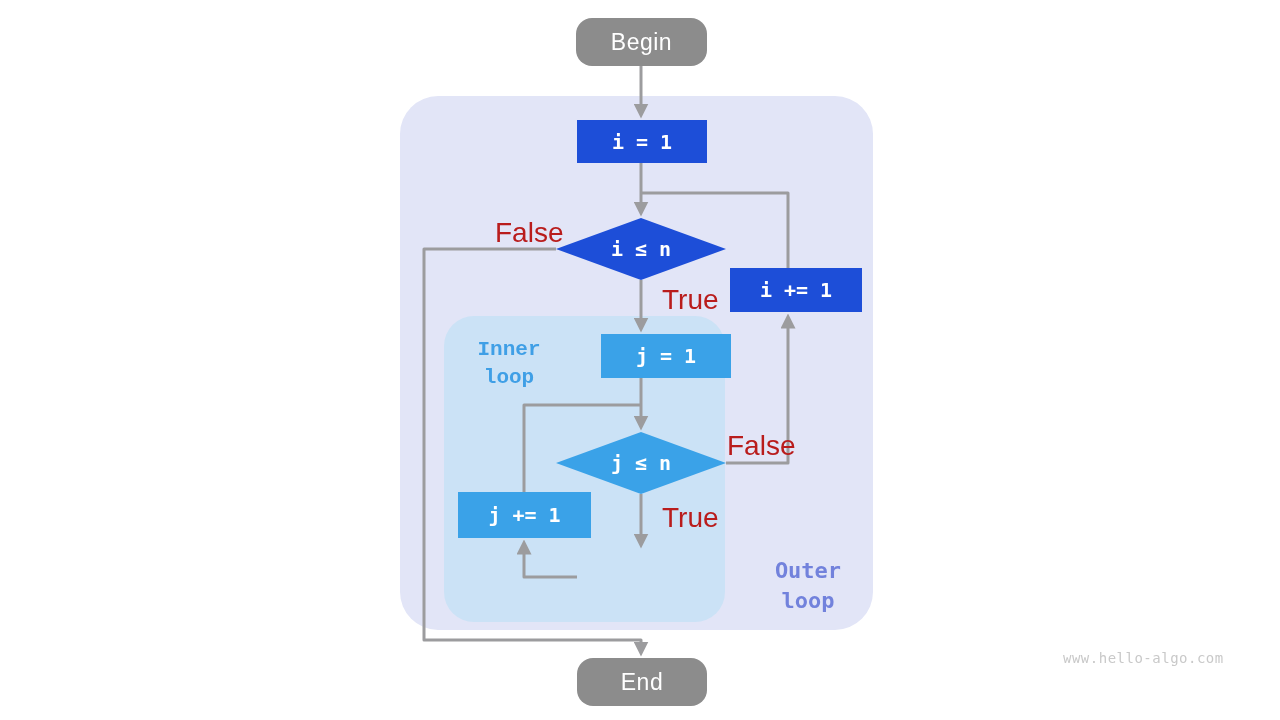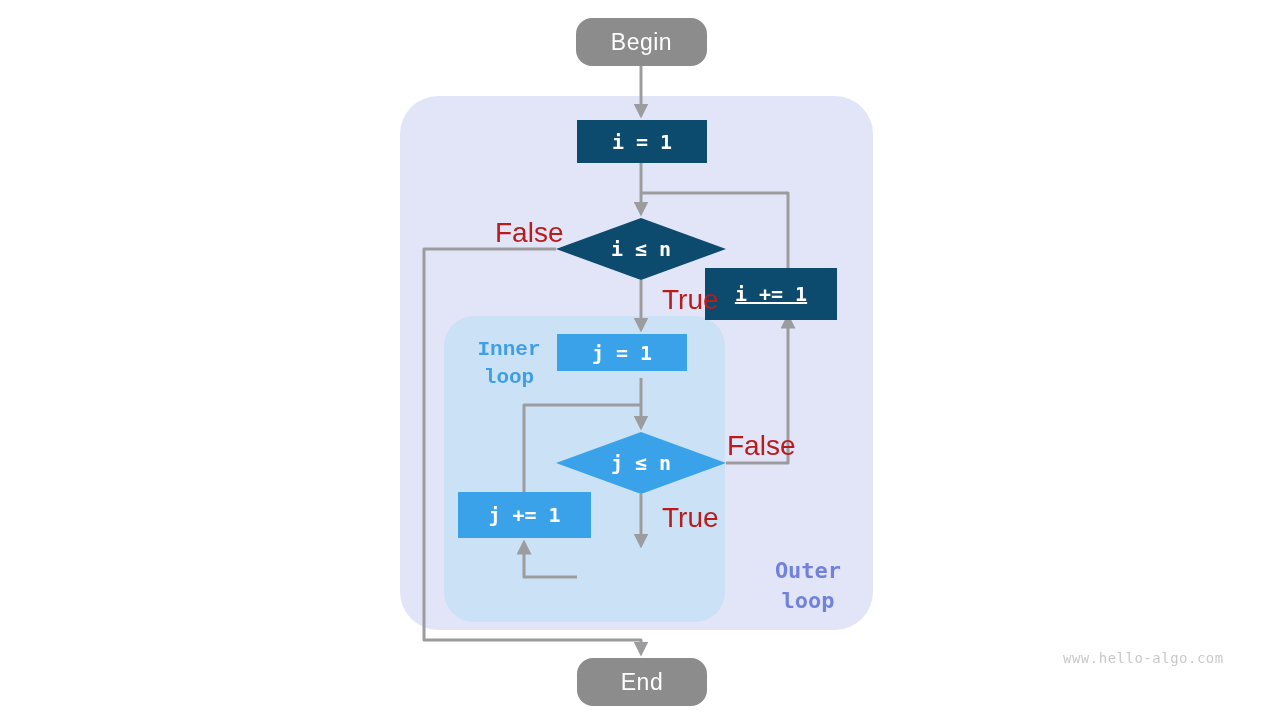--- a/index.html
+++ b/index.html
@@ -28,26 +28,26 @@
     background: #8c8c8c; border-radius: 16px;
     font-size: 23px; font-weight: 400; letter-spacing: 0.5px;
   }
   .node-begin { left: 576px; top: 18px;  width: 131px; height: 48px; }
   .node-end   { left: 577px; top: 658px; width: 130px; height: 48px; }
 
   .code {
     font-family: "DejaVu Sans Mono", monospace;
     font-size: 20px; font-weight: bold; letter-spacing: 0px;
   }
-  .proc-purple { background: #0c4a6e; }
+  .proc-purple { background: #1d4ed8; }
   .proc-blue   { background: #3aa2e8; }
 
   .node-i-init { left: 577px; top: 120px; width: 130px; height: 43px; }
-  .node-i-incr { left: 705px; top: 268px; width: 132px; height: 52px; text-decoration: underline; }
-  .node-j-init { left: 557px; top: 334px; width: 130px; height: 37px; }
+  .node-i-incr { left: 730px; top: 268px; width: 132px; height: 44px; }
+  .node-j-init { left: 601px; top: 334px; width: 130px; height: 44px; }
   .node-j-incr { left: 458px; top: 492px; width: 133px; height: 46px; }
 
   .diamond {
     clip-path: polygon(50% 0, 100% 50%, 50% 100%, 0 50%);
   }
   .node-i-cond { left: 556px; top: 218px; width: 170px; height: 62px; }
   .node-j-cond { left: 556px; top: 432px; width: 170px; height: 62px; }
 
   .node-task {
     left: 577px; top: 550px; width: 130px; height: 54px;

